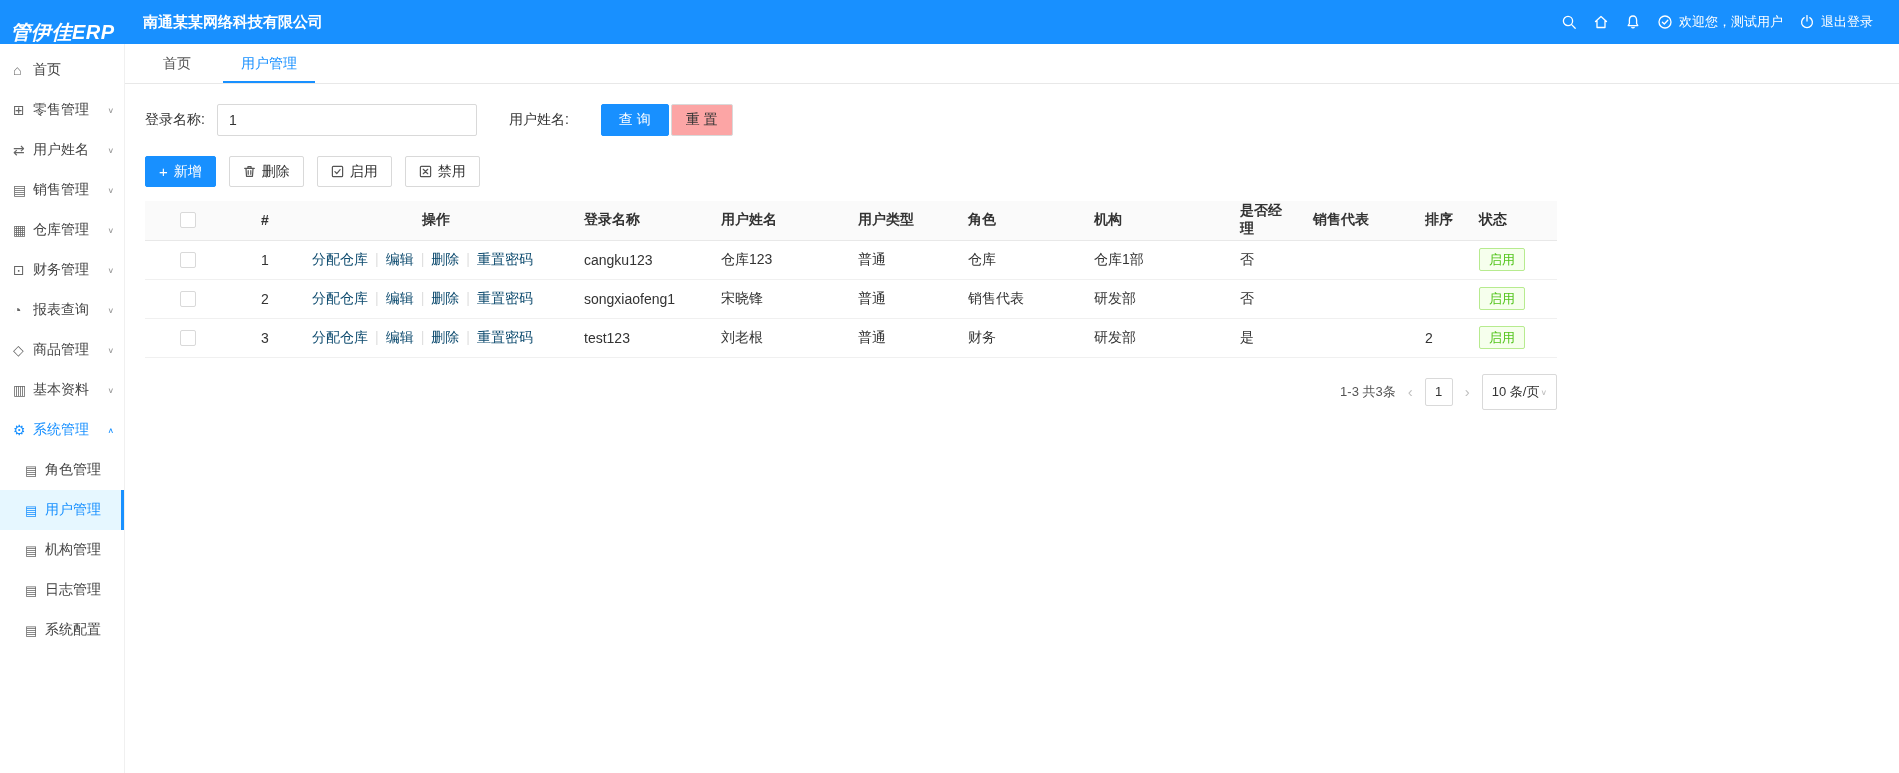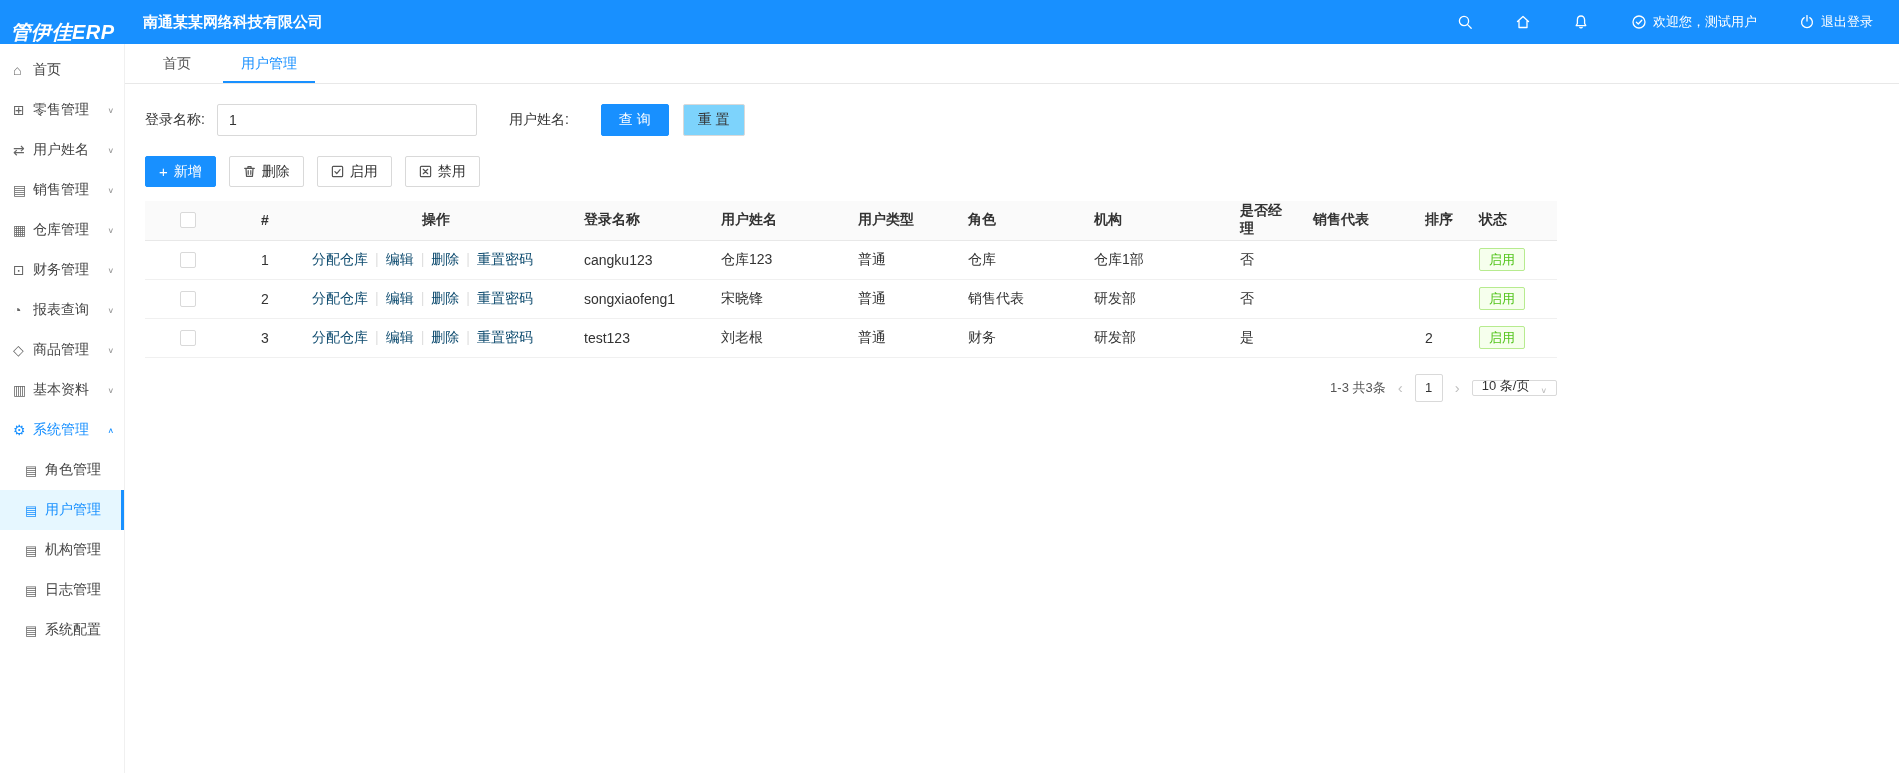--- a/index.html
+++ b/index.html
@@ -5,21 +5,21 @@
   * { box-sizing: border-box; margin: 0; padding: 0; }
   html,body { width: 1899px; height: 773px; overflow: hidden; }
   body {
     font-family: "Liberation Sans", "DejaVu Sans", sans-serif;
     font-size: 14px; color: #333; background: #fff;
   }
   
   .topbar { height: 44px; background: #1890ff; display: flex; align-items: center; color: #fff; }
   .logo { width: 125px; text-align: center; font-size: 20px; font-weight: 800; font-style: italic; letter-spacing: .5px; margin-top: 20px; }
   .company { font-size: 15px; font-weight: 600; margin-left: 18px; }
-  .topbar-right { margin-left: auto; display: flex; align-items: center; gap: 42px; padding-right: 26px; font-size: 13px; }
+  .topbar-right { margin-left: auto; display: flex; align-items: center; gap: 16px; padding-right: 26px; font-size: 13px; }
   .tb-icon { width: 16px; height: 16px; display: inline-block; vertical-align: middle; cursor: pointer; }
   .tb-group { display: flex; align-items: center; gap: 6px; cursor: pointer; }
   svg.icon { stroke: currentColor; fill: none; stroke-width: 1.3; stroke-linecap: round; stroke-linejoin: round; display: block; }
   
   .layout { display: flex; height: 729px; }
   .sidebar { width: 125px; border-right: 1px solid #f0f0f0; padding-top: 6px; flex: none; background: #fff; }
   .side-item { height: 40px; display: flex; align-items: center; padding: 0 10px 0 13px; cursor: pointer; color: #444; }
   .side-item .glyph { width: 20px; color: #666; font-size: 14px; flex: none; }
   .side-item .side-label { flex: 1; }
   .side-item .chev { font-size: 9px; color: #999; transform: scaleY(.85); }
@@ -35,42 +35,42 @@
   .tab.active { color: #1890ff; border-bottom-color: #1890ff; }
   .content { padding: 20px 20px 0 20px; }
   
   .filter-row { display: flex; align-items: center; margin-bottom: 20px; }
   .form-label { margin-right: 12px; color: #333; }
   .txt-input { width: 260px; height: 32px; border: 1px solid #d9d9d9; border-radius: 2px; padding: 0 11px; font-size: 14px; color: #333; outline: none; font-family: inherit; }
   .txt-input::placeholder { color: #bfbfbf; }
   .ml-24 { margin-left: 32px; }
   .btn { height: 32px; border-radius: 2px; font-size: 14px; cursor: pointer; font-family: inherit; }
   .btn-primary { background: #1890ff; color: #fff; border: 1px solid #1890ff; padding: 0 17px; margin-left: 20px; }
-  .btn-default { background: #7dd3fc; color: #333; border: 1px solid #d9d9d9; padding: 0 14px; margin-left: 14px; text-align: center; }
+  .btn-default { background: #fca5a5; color: #333; border: 1px solid #d9d9d9; padding: 0 14px; margin-left: 2px; text-align: center; }
   
   .toolbar { display: flex; gap: 13px; margin-bottom: 14px; }
   .btn-tool { display: inline-flex; align-items: center; gap: 6px; background: #fff; border: 1px solid #d9d9d9; border-radius: 2px; height: 31px; padding: 0 13px; color: #333; cursor: pointer; font-size: 14px; font-family: inherit; }
   .btn-add { background: #1890ff; border-color: #1890ff; color: #fff; }
   .btn-add .plus { font-size: 15px; line-height: 1; }
   .btn-tool svg.icon { width: 13px; height: 13px; stroke: #555; }
   
   .table-wrap { width: 1412px; }
   table.data-table { width: 1412px; border-collapse: collapse; table-layout: fixed; }
   .data-table th { background: #fafafa; height: 39px; font-weight: 600; color: #333; text-align: left; padding: 0 12px; border-bottom: 1px solid #e8e8e8; font-size: 14px; }
   .data-table td { height: 39px; border-bottom: 1px solid #f0f0f0; padding: 0 12px; color: #333; font-size: 14px; }
   .center { text-align: center !important; }
   .checkbox { width: 16px; height: 16px; border: 1px solid #d9d9d9; border-radius: 2px; background: #fff; margin: 0 auto; cursor: pointer; }
   .ops a { color: #0c4a6e; text-decoration: none; cursor: pointer; }
   .ops .sep { color: #e0e0e0; margin: 0 7px; }
   .badge { display: inline-block; padding: 1px 9px; border: 1px solid #b7eb8f; background: #f6ffed; color: #52c41a; border-radius: 2px; font-size: 13px; line-height: 19px; }
   
   .pagination { width: 1412px; display: flex; justify-content: flex-end; align-items: center; gap: 10px; margin-top: 16px; color: #555; font-size: 13px; }
   .pg-arrow { color: #bfbfbf; font-size: 15px; cursor: pointer; padding: 0 2px; }
   .pg-num { min-width: 28px; height: 28px; line-height: 26px; text-align: center; border: 1px solid #d9d9d9; border-radius: 2px; background: #fff; color: #333; cursor: pointer; }
-  .pg-size { height: 16px; display: flex; align-items: flex-end; gap: 11px; border: 1px solid #d9d9d9; border-radius: 2px; padding: 0 9px; background: #fff; cursor: pointer; color: #333; }
+  .pg-size { height: 36px; display: flex; align-items: center; gap: 1px; border: 1px solid #d9d9d9; border-radius: 2px; padding: 0 9px; background: #fff; cursor: pointer; color: #333; }
   .pg-size .caret { font-size: 9px; color: #bfbfbf; transform: scaleY(.85); }
 </style>
 </head>
 <body>
 
 <header class="topbar">
   <div class="logo">管伊佳ERP</div>
   <div class="company">南通某某网络科技有限公司</div>
   <div class="topbar-right">
     <span class="tb-icon">

